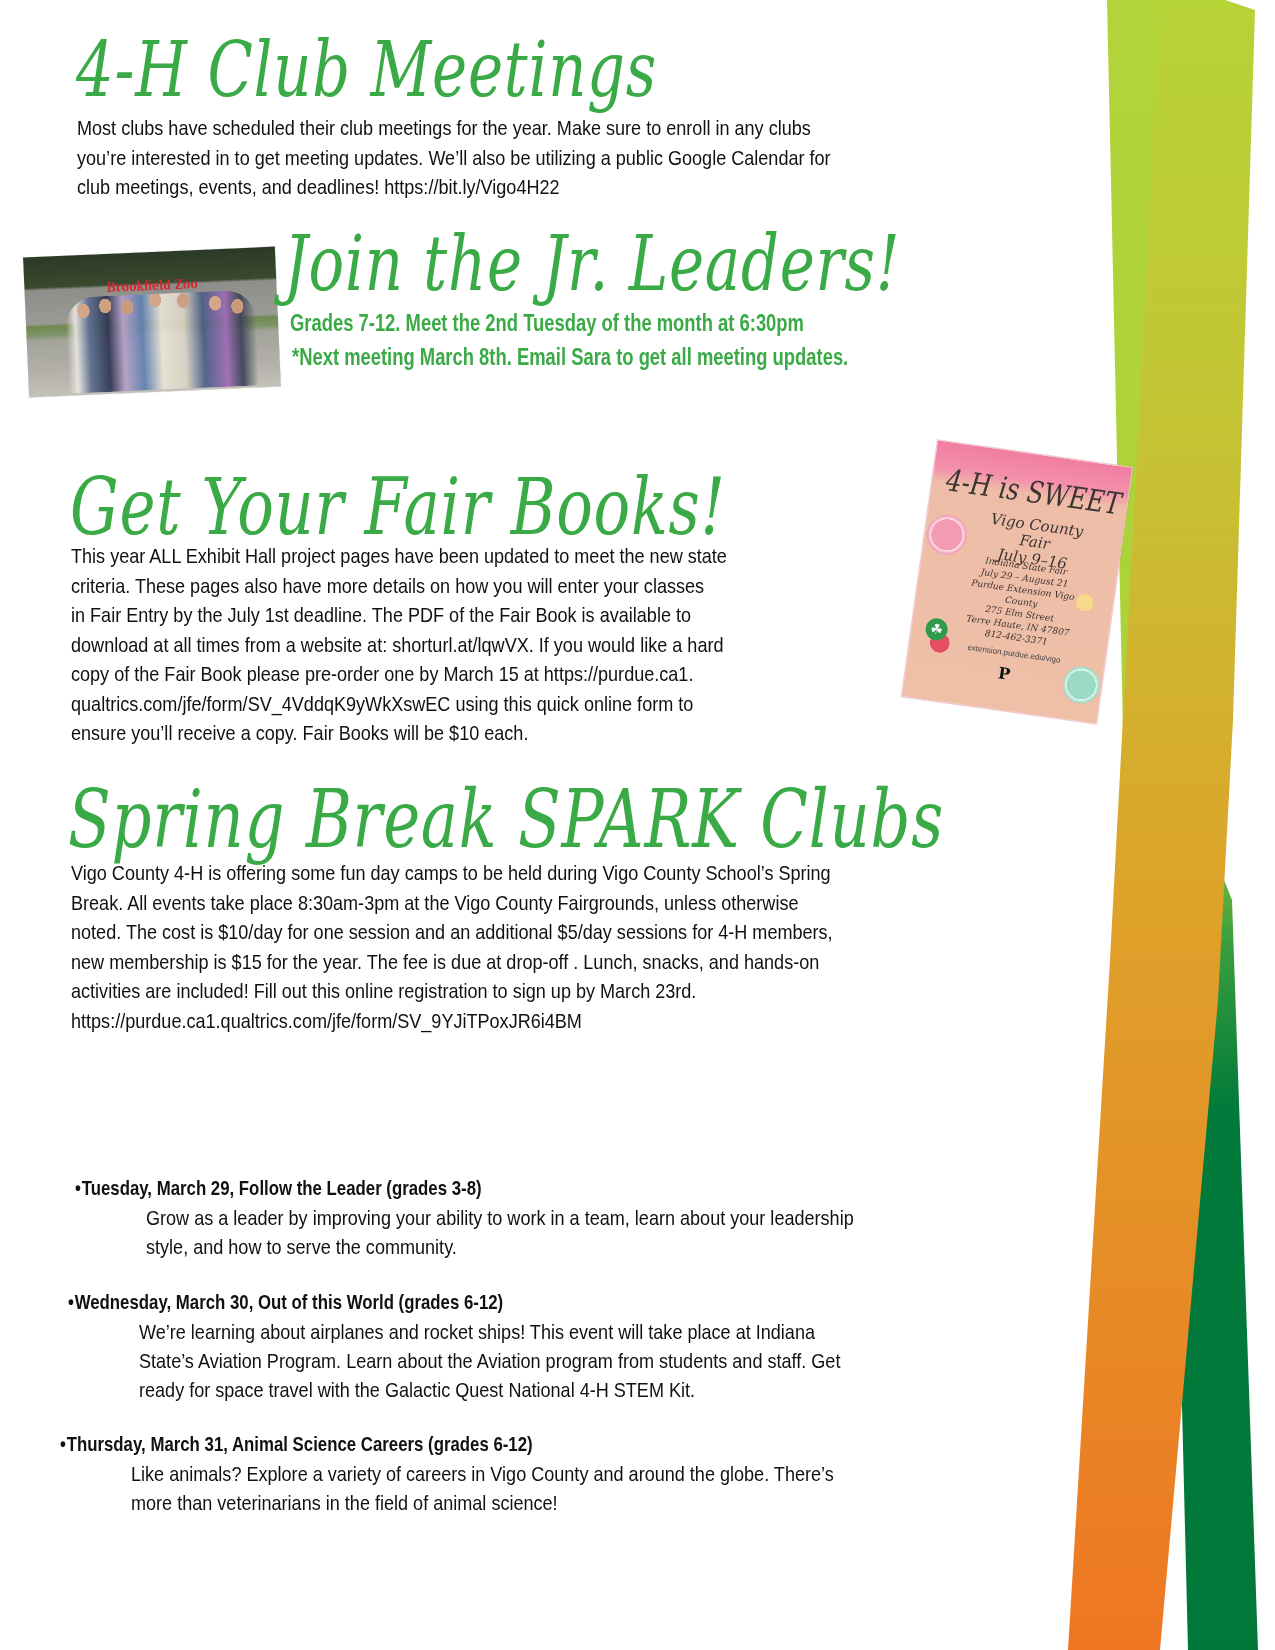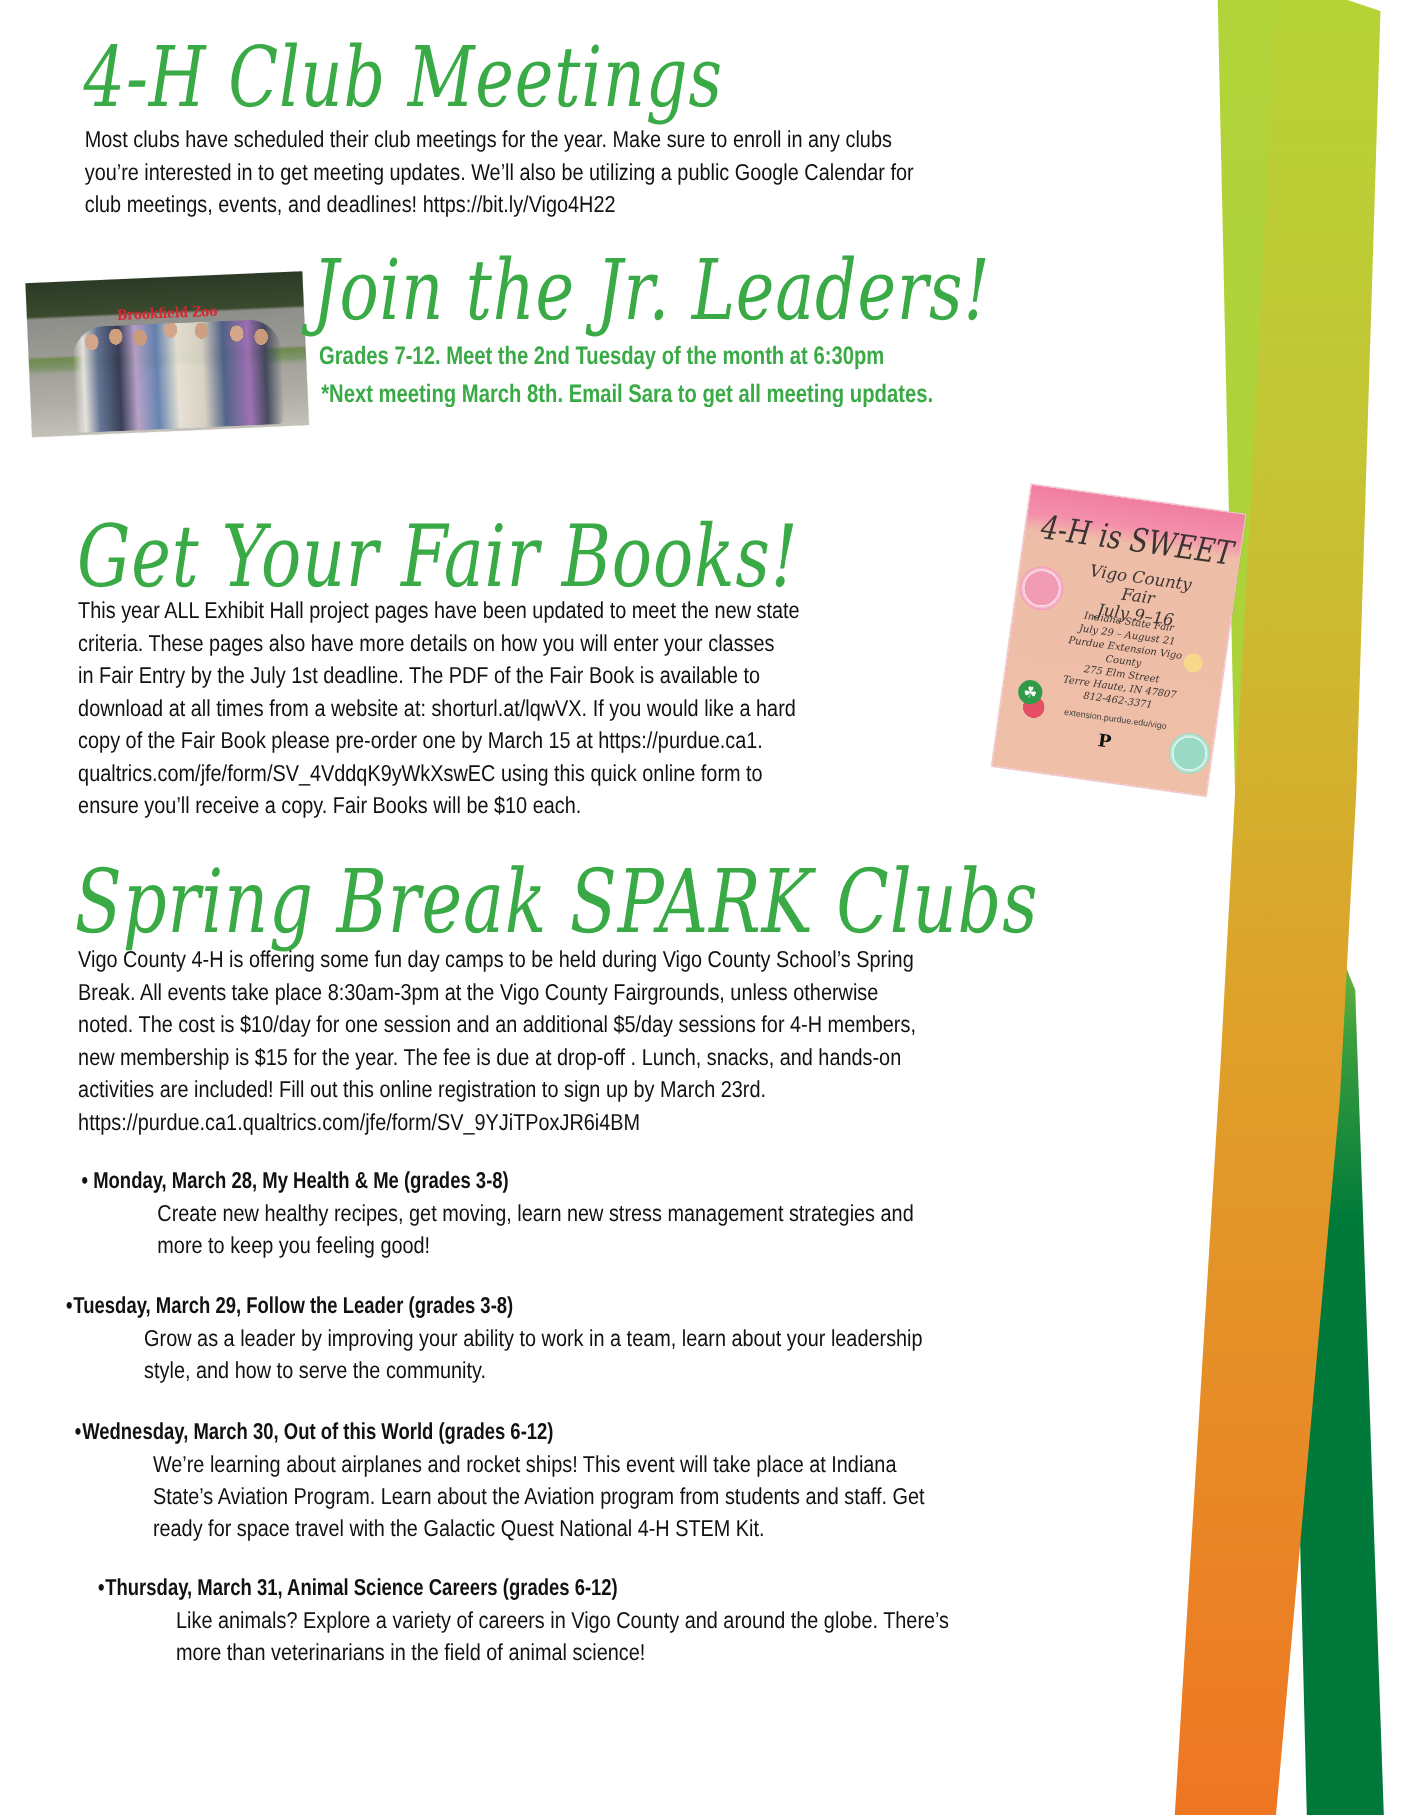--- a/index.html
+++ b/index.html
@@ -300,52 +300,43 @@
   <h1 class="script-heading" style="left:68px; top:780px; font-size:80px;">Spring Break SPARK Clubs</h1>
   <div class="body-text" style="left:71px; top:858px;">
     <span class="line">Vigo County 4-H is offering some fun day camps to be held during Vigo County School’s Spring</span>
     <span class="line">Break. All events take place 8:30am-3pm at the Vigo County Fairgrounds, unless otherwise</span>
     <span class="line">noted. The cost is $10/day for one session and an additional $5/day sessions for 4-H members,</span>
     <span class="line">new membership is $15 for the year. The fee is due at drop-off . Lunch, snacks, and hands-on</span>
     <span class="line">activities are included! Fill out this online registration to sign up by March 23rd.</span>
     <span class="line">https://purdue.ca1.qualtrics.com/jfe/form/SV_9YJiTPoxJR6i4BM</span>
   </div>
 
-  <div class="bullet-item" style="top:1060px;">
-    <span class="bullet-head">
-      <span class="bullet-dot">•</span><span>Monday, March 28, My Health &amp; Me (grades 3-8)</span>
-    </span>
-    <div class="bullet-desc">
-      <span class="line">Create new healthy recipes, get moving, learn new stress management strategies and</span>
-      <span class="line">more to keep you feeling good!</span>
-    </div>
-  </div>
-
-  <div class="bullet-item" style="top:1174px; left:60px;">
+
+  <div class="bullet-item" style="top:1174px; left:75px;">
     <span class="bullet-head">
       <span class="bullet-dot" style="margin-right:1px;">•</span><span>Tuesday, March 29, Follow the Leader (grades 3-8)</span>
     </span>
     <div class="bullet-desc" style="left:71px;">
       <span class="line">Grow as a leader by improving your ability to work in a team, learn about your leadership</span>
       <span class="line">style, and how to serve the community.</span>
     </div>
   </div>
 
   <div class="bullet-item" style="top:1288px; left:68px;">
     <span class="bullet-head">
       <span class="bullet-dot" style="margin-right:1px;">•</span><span>Wednesday, March 30, Out of this World (grades 6-12)</span>
     </span>
     <div class="bullet-desc" style="left:71px;">
       <span class="line">We’re learning about airplanes and rocket ships! This event will take place at Indiana</span>
       <span class="line">State’s Aviation Program. Learn about the Aviation program from students and staff. Get</span>
       <span class="line">ready for space travel with the Galactic Quest National 4-H STEM Kit.</span>
     </div>
   </div>
 
-  <div class="bullet-item" style="top:1430px; left:89px;">
+  <div class="bullet-item" style="top:1430px; left:60px;">
     <span class="bullet-head">
       <span class="bullet-dot" style="margin-right:1px;">•</span><span>Thursday, March 31, Animal Science Careers (grades 6-12)</span>
     </span>
     <div class="bullet-desc" style="left:71px;">
       <span class="line">Like animals? Explore a variety of careers in Vigo County and around the globe. There’s</span>
       <span class="line">more than veterinarians in the field of animal science!</span>
     </div>
   </div>
 
 </div>

